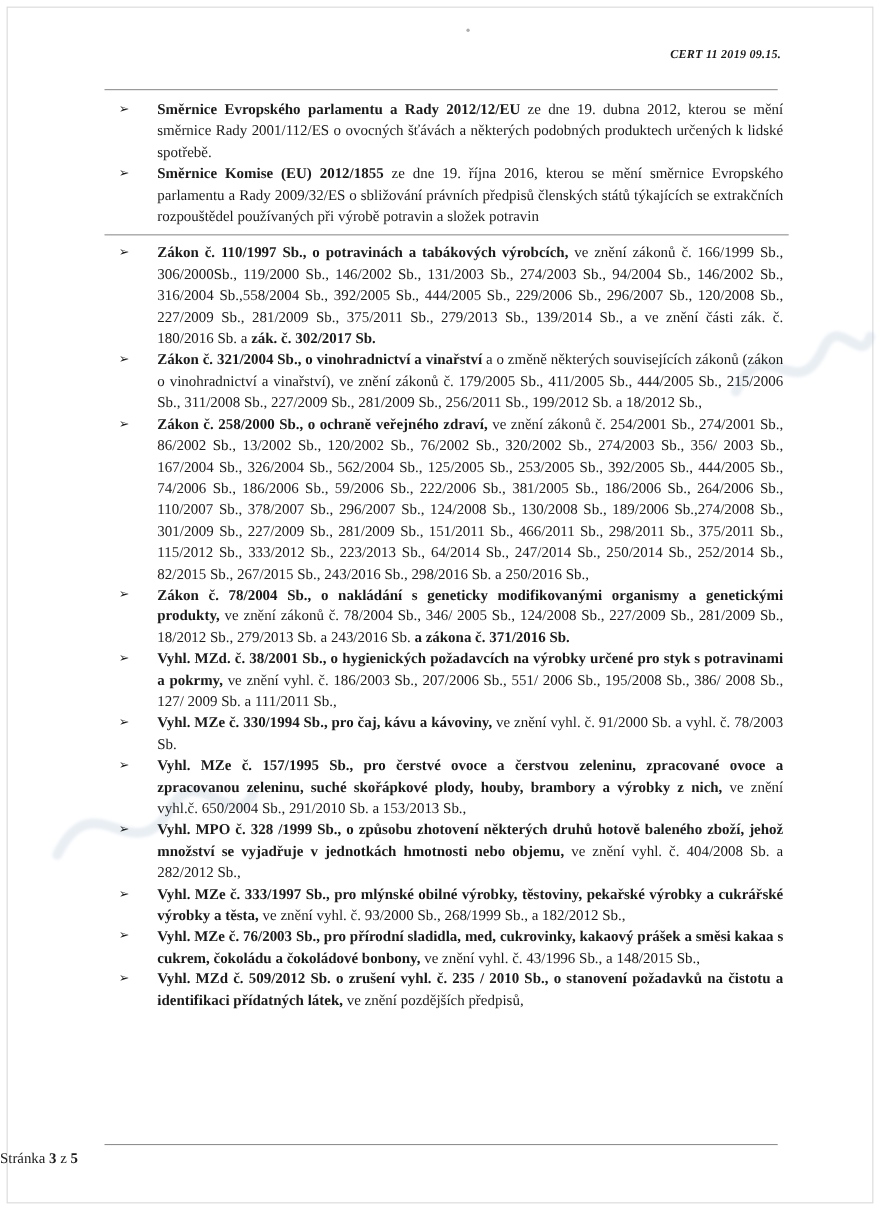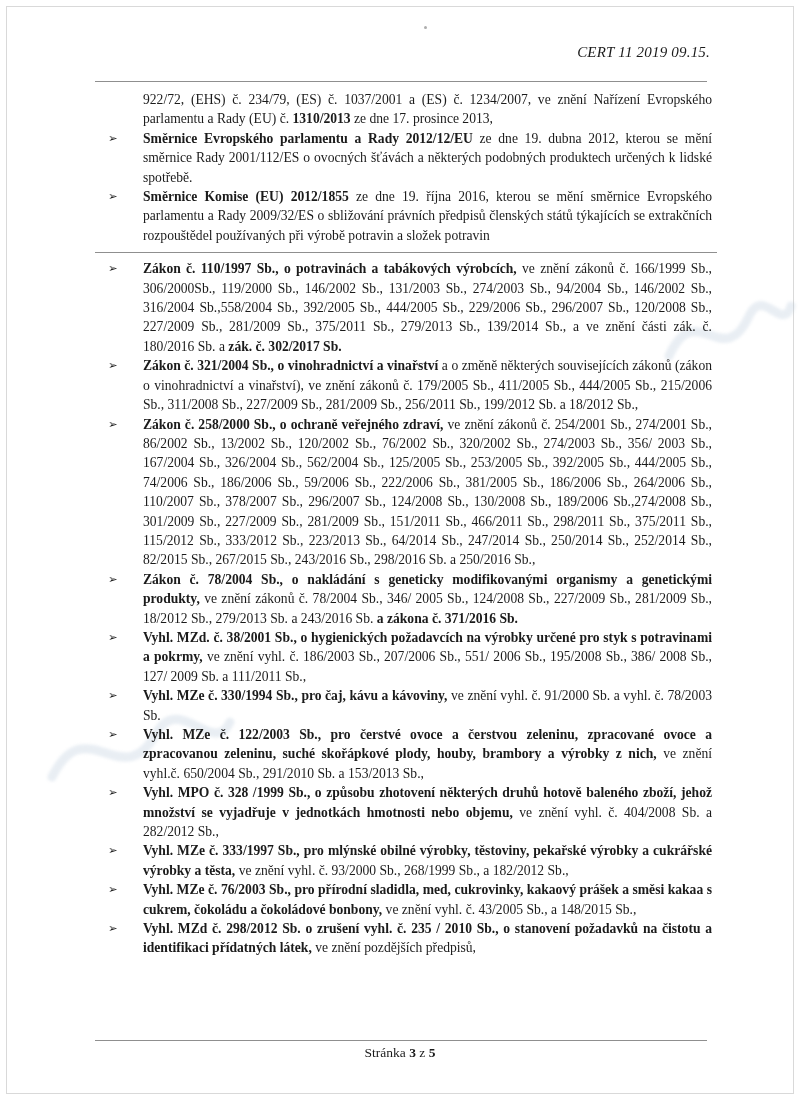--- a/index.html
+++ b/index.html
@@ -4,40 +4,40 @@
 <style>
   html,body{margin:0;padding:0;}
   body{
     width:800px;height:1100px;position:relative;overflow:hidden;
     background:#ffffff;color:#1b1b1b;
     font-family:"Liberation Serif", serif;
   }
   .frame{position:absolute;inset:6px;border:1px solid #d9d9d9;pointer-events:none;}
   .header-code{
     position:absolute;top:44px;right:90px;
-    font-size:15px;font-style:italic;font-weight:400;letter-spacing:.2px;
+    font-size:11px;font-style:italic;font-weight:700;letter-spacing:.2px;
   }
   .rule{height:1px;background:#8f8f8f;border:0;}
   .header-rule{position:absolute;top:81px;left:95px;width:612px;}
   .content{
     position:absolute;left:100px;top:90px;width:612px;
     font-size:13.6px;line-height:19.4px;text-align:justify;
   }
   .item{display:flex;}
   .marker{
     flex:0 0 35px;padding-left:8px;
     font-family:"DejaVu Sans", sans-serif;font-size:11.5px;line-height:19.4px;
   }
   .text{flex:1 1 auto;min-width:0;}
   .text b{font-weight:700;}
   .section-rule{margin:7px 0 6px -5px;width:622px;}
   .footer-rule{position:absolute;top:1040px;left:95px;width:612px;}
   .footer-text{
     position:absolute;top:1045px;left:0;width:100%;
-    text-align:center;font-size:13.5px;
+    font-size:13.5px;
   }
   .dot-artifact{
     position:absolute;left:424px;top:26px;width:3px;height:3px;
     border-radius:50%;background:#8a8a8a;opacity:.7;
   }
   .bleed{position:absolute;opacity:.3;filter:blur(1.5px);pointer-events:none;}
   .bleed path{fill:none;stroke:#b7c8da;stroke-width:9;stroke-linecap:round;}
   .bleed-right{right:4px;top:278px;width:135px;height:100px;}
   .bleed-left{left:42px;top:682px;width:195px;height:125px;}
 </style>
@@ -53,24 +53,20 @@
 </svg>
 <svg class="bleed bleed-left" viewBox="0 0 195 125" aria-hidden="true">
   <path d="M10,95 C45,25 80,115 115,50 C138,12 172,75 188,40"></path>
 </svg>
 
 <div class="header-code">CERT 11 2019 09.15.</div>
 
 <div class="rule header-rule"></div>
 
 <div class="content" id="document-body">
-    <div class="item">
-      <span class="marker"></span>
-      <span class="text"><span>922/72, (EHS) č. 234/79, (ES) č. 1037/2001 a (ES) č. 1234/2007, ve znění Nařízení Evropského parlamentu a Rady (EU) č. </span><b>1310/2013</b><span> ze dne 17. prosince 2013,</span></span>
-    </div>
     <div class="item">
       <span class="marker">➢</span>
       <span class="text"><b>Směrnice Evropského parlamentu a Rady 2012/12/EU</b><span> ze dne 19. dubna 2012, kterou se mění směrnice Rady 2001/112/ES o ovocných šťávách a některých podobných produktech určených k lidské spotřebě.</span></span>
     </div>
     <div class="item">
       <span class="marker">➢</span>
       <span class="text"><b>Směrnice Komise (EU) 2012/1855</b><span> ze dne 19. října 2016, kterou se mění směrnice Evropského parlamentu a Rady 2009/32/ES o sbližování právních předpisů členských států týkajících se extrakčních rozpouštědel používaných při výrobě potravin a složek potravin</span></span>
     </div>
     <div class="rule section-rule"></div>
     <div class="item">
@@ -92,37 +88,37 @@
     <div class="item">
       <span class="marker">➢</span>
       <span class="text"><b>Vyhl. MZd. č. 38/2001 Sb., o hygienických požadavcích na výrobky určené pro styk s potravinami a pokrmy,</b><span> ve znění vyhl. č. 186/2003 Sb., 207/2006 Sb., 551/ 2006 Sb., 195/2008 Sb., 386/ 2008 Sb., 127/ 2009 Sb. a 111/2011 Sb.,</span></span>
     </div>
     <div class="item">
       <span class="marker">➢</span>
       <span class="text"><b>Vyhl. MZe č. 330/1994 Sb., pro čaj, kávu a kávoviny,</b><span> ve znění vyhl. č. 91/2000 Sb. a vyhl. č. 78/2003 Sb.</span></span>
     </div>
     <div class="item">
       <span class="marker">➢</span>
-      <span class="text"><b>Vyhl. MZe č. 122/2003 Sb., pro čerstvé ovoce a čerstvou zeleninu, zpracované ovoce a zpracovanou zeleninu, suché skořápkové plody, houby, brambory a výrobky z nich,</b><span> ve znění vyhl.č. 650/2004 Sb., 291/2010 Sb. a 153/2013 Sb.,</span></span>
+      <span class="text"><b>Vyhl. MZe č. 157/1995 Sb., pro čerstvé ovoce a čerstvou zeleninu, zpracované ovoce a zpracovanou zeleninu, suché skořápkové plody, houby, brambory a výrobky z nich,</b><span> ve znění vyhl.č. 650/2004 Sb., 291/2010 Sb. a 153/2013 Sb.,</span></span>
     </div>
     <div class="item">
       <span class="marker">➢</span>
       <span class="text"><b>Vyhl. MPO č. 328 /1999 Sb., o způsobu zhotovení některých druhů hotově baleného zboží, jehož množství se vyjadřuje v jednotkách hmotnosti nebo objemu,</b><span> ve znění vyhl. č. 404/2008 Sb. a 282/2012 Sb.,</span></span>
     </div>
     <div class="item">
       <span class="marker">➢</span>
       <span class="text"><b>Vyhl. MZe č. 333/1997 Sb., pro mlýnské obilné výrobky, těstoviny, pekařské výrobky a cukrářské výrobky a těsta,</b><span> ve znění vyhl. č. 93/2000 Sb., 268/1999 Sb., a 182/2012 Sb.,</span></span>
     </div>
     <div class="item">
       <span class="marker">➢</span>
-      <span class="text"><b>Vyhl. MZe č. 76/2003 Sb., pro přírodní sladidla, med, cukrovinky, kakaový prášek a směsi kakaa s cukrem, čokoládu a čokoládové bonbony,</b><span> ve znění vyhl. č. 43/2005 Sb., a 148/2015 Sb.,</span></span>
+      <span class="text"><b>Vyhl. MZe č. 76/2003 Sb., pro přírodní sladidla, med, cukrovinky, kakaový prášek a směsi kakaa s cukrem, čokoládu a čokoládové bonbony,</b><span> ve znění vyhl. č. 43/1996 Sb., a 148/2015 Sb.,</span></span>
     </div>
     <div class="item">
       <span class="marker">➢</span>
-      <span class="text"><b>Vyhl. MZd č. 298/2012 Sb. o zrušení vyhl. č. 235 / 2010 Sb., o stanovení požadavků na čistotu a identifikaci přídatných látek,</b><span> ve znění pozdějších předpisů,</span></span>
+      <span class="text"><b>Vyhl. MZd č. 509/2012 Sb. o zrušení vyhl. č. 235 / 2010 Sb., o stanovení požadavků na čistotu a identifikaci přídatných látek,</b><span> ve znění pozdějších předpisů,</span></span>
     </div>
   </div>
 
 <div class="rule footer-rule"></div>
 
 <div class="footer-text">
   <span>Stránka</span>
   <b>3</b>
   <span>z</span>
   <b>5</b>

